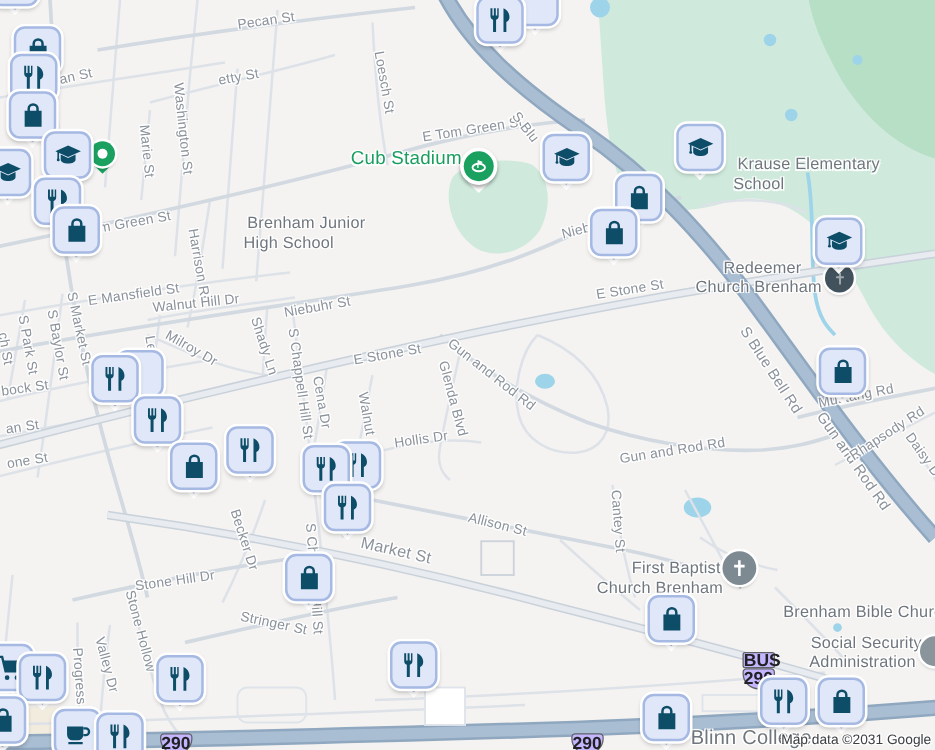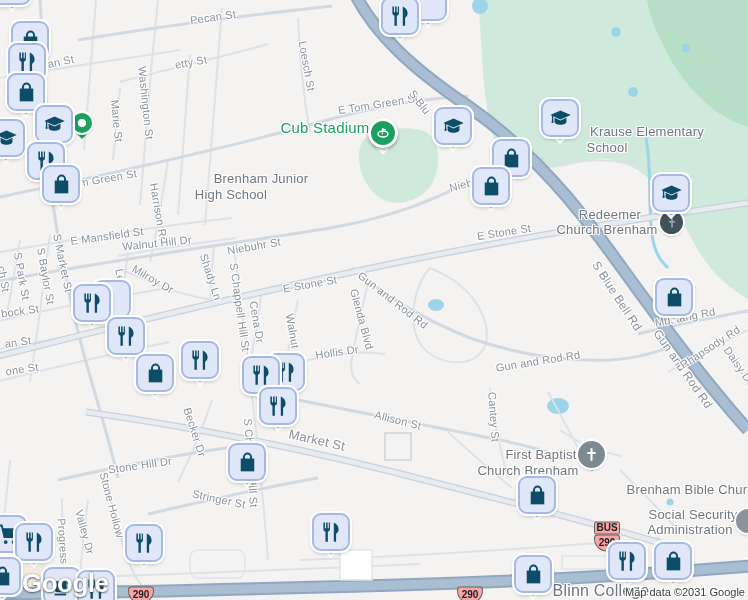--- a/index.html
+++ b/index.html
@@ -6,22 +6,22 @@
   #map{position:relative;width:748px;height:600px;overflow:hidden;background:#f4f3f1;}
   #basemap{position:absolute;left:0;top:0;z-index:1;}
   #labels{position:absolute;left:0;top:0;width:100%;height:100%;z-index:5;pointer-events:none;}
   #markers{position:absolute;left:0;top:0;width:100%;height:100%;z-index:50;}
   #chrome{position:absolute;left:0;top:0;width:100%;height:100%;z-index:500;pointer-events:none;}
   .lbl{position:absolute;white-space:nowrap;font-size:11px;letter-spacing:.2px;
        text-shadow:-1px -1px 0 #fff,1px -1px 0 #fff,-1px 1px 0 #fff,1px 1px 0 #fff,0 0 2px #fff;}
   .lbl.road{color:#8b929b;}
   .lbl.area{color:#6f767d;font-size:13px;}
   .lbl.park{color:#1a9e60;font-size:15px;}
-  .shield{position:absolute;transform:translate(-50%,-50%);background:#fca5a5;color:#202124;
-       font-size:10px;font-weight:bold;text-align:center;border:1px solid #5f6368;z-index:4;}
+  .shield{position:absolute;transform:translate(-50%,-50%);background:#c4b5fd;color:#202124;
+       font-size:14px;font-weight:bold;text-align:left;border:1px solid #5f6368;z-index:4;}
   .shield.us{width:24px;height:15px;line-height:14px;border-radius:4px 4px 60% 60%/4px 4px 90% 90%;}
   .shield.bus{width:24px;height:11px;line-height:10px;border-radius:2px;}
   .mk{position:absolute;}
   .mk .bubble{position:absolute;left:0;top:0;width:38px;height:38px;border-radius:9px;
        background:var(--pin-bg);border:2px solid var(--pin-border);box-sizing:border-box;
        box-shadow:0 0 0 2px #fff,0 2px 4px rgba(0,0,0,.3);display:flex;align-items:center;justify-content:center;}
   .mk .tail{position:absolute;left:12px;top:24px;width:14px;height:14px;transform:rotate(45deg);
        background:var(--pin-bg);border-right:2px solid var(--pin-border);border-bottom:2px solid var(--pin-border);
        box-sizing:border-box;box-shadow:2px 2px 0 1px #fff;}
   .mk svg{width:25px;height:25px;color:var(--pin-glyph);fill:currentColor;}
@@ -230,21 +230,21 @@
       <div class="lbl road" style="left: 738px; top: 364px; transform: translate(-50%, -50%) rotate(55deg);">Daisy D</div>
       <div class="lbl road" style="left: 398px; top: 420px; transform: translate(-50%, -50%) rotate(14deg);">Allison St</div>
       <div class="lbl road" style="left: 317px; top: 440px; font-size: 13px; transform: translate(-50%, -50%) rotate(13deg);">Market St</div>
       <div class="lbl road" style="left: 494px; top: 417px; transform: translate(-50%, -50%) rotate(86deg);">Cantey St</div>
       <div class="lbl road" style="left: 140px; top: 465px; transform: translate(-50%, -50%) rotate(-8deg);">Stone Hill Dr</div>
       <div class="lbl road" style="left: 195px; top: 432px; transform: translate(-50%, -50%) rotate(72deg);">Becker Dr</div>
       <div class="lbl road" style="left: 219px; top: 499px; transform: translate(-50%, -50%) rotate(12deg);">Stringer St</div>
       <div class="lbl road" style="left: 112px; top: 505px; transform: translate(-50%, -50%) rotate(75deg);">Stone Hollow</div>
       <div class="lbl road" style="left: 85px; top: 532px; transform: translate(-50%, -50%) rotate(75deg);">Valley Dr</div>
       <div class="lbl road" style="left: 63px; top: 541px; transform: translate(-50%, -50%) rotate(86deg);">Progress</div>
-      <div class="lbl area" style="left: 247px; top: 178px; transform: translate(-50%, -50%) rotate(0deg); padding-left: 28px;">Brenham Junior</div>
+      <div class="lbl area" style="left: 231px; top: 178px; transform: translate(-50%, -50%) rotate(0deg); padding-left: 28px;">Brenham Junior</div>
       <div class="lbl area" style="left: 231px; top: 194px; transform: translate(-50%, -50%) rotate(0deg);">High School</div>
       <div class="lbl area" style="left: 647px; top: 131px; transform: translate(-50%, -50%) rotate(0deg);">Krause Elementary</div>
       <div class="lbl area" style="left: 607px; top: 147px; transform: translate(-50%, -50%) rotate(0deg);">School</div>
       <div class="lbl area" style="left: 610px; top: 214px; transform: translate(-50%, -50%) rotate(0deg);">Redeemer</div>
       <div class="lbl area" style="left: 607px; top: 229px; transform: translate(-50%, -50%) rotate(0deg);">Church Brenham</div>
       <div class="lbl park" style="left: 325px; top: 127px; transform: translate(-50%, -50%) rotate(0deg);">Cub Stadium</div>
       <div class="lbl area" style="left: 541px; top: 454px; transform: translate(-50%, -50%) rotate(0deg);">First Baptist</div>
       <div class="lbl area" style="left: 528px; top: 470px; transform: translate(-50%, -50%) rotate(0deg);">Church Brenham</div>
       <div class="lbl area" style="left: 694px; top: 489px; transform: translate(-50%, -50%) rotate(0deg);">Brenham Bible Church</div>
       <div class="lbl area" style="left: 693px; top: 514px; transform: translate(-50%, -50%) rotate(0deg);">Social Security</div>
@@ -561,16 +561,15 @@
         <span class="tail"></span>
         <span class="bubble">
           <svg viewBox="0 0 24 24">
             <use href="#i-restaurant"></use>
           </svg>
         </span>
       </div>
     </div>
 
   <div id="chrome">
-    <div id="google-logo">Google</div>
     <div id="attribution">Map data ©2031 Google</div>
   </div>
 </div>
 
 </body></html>

